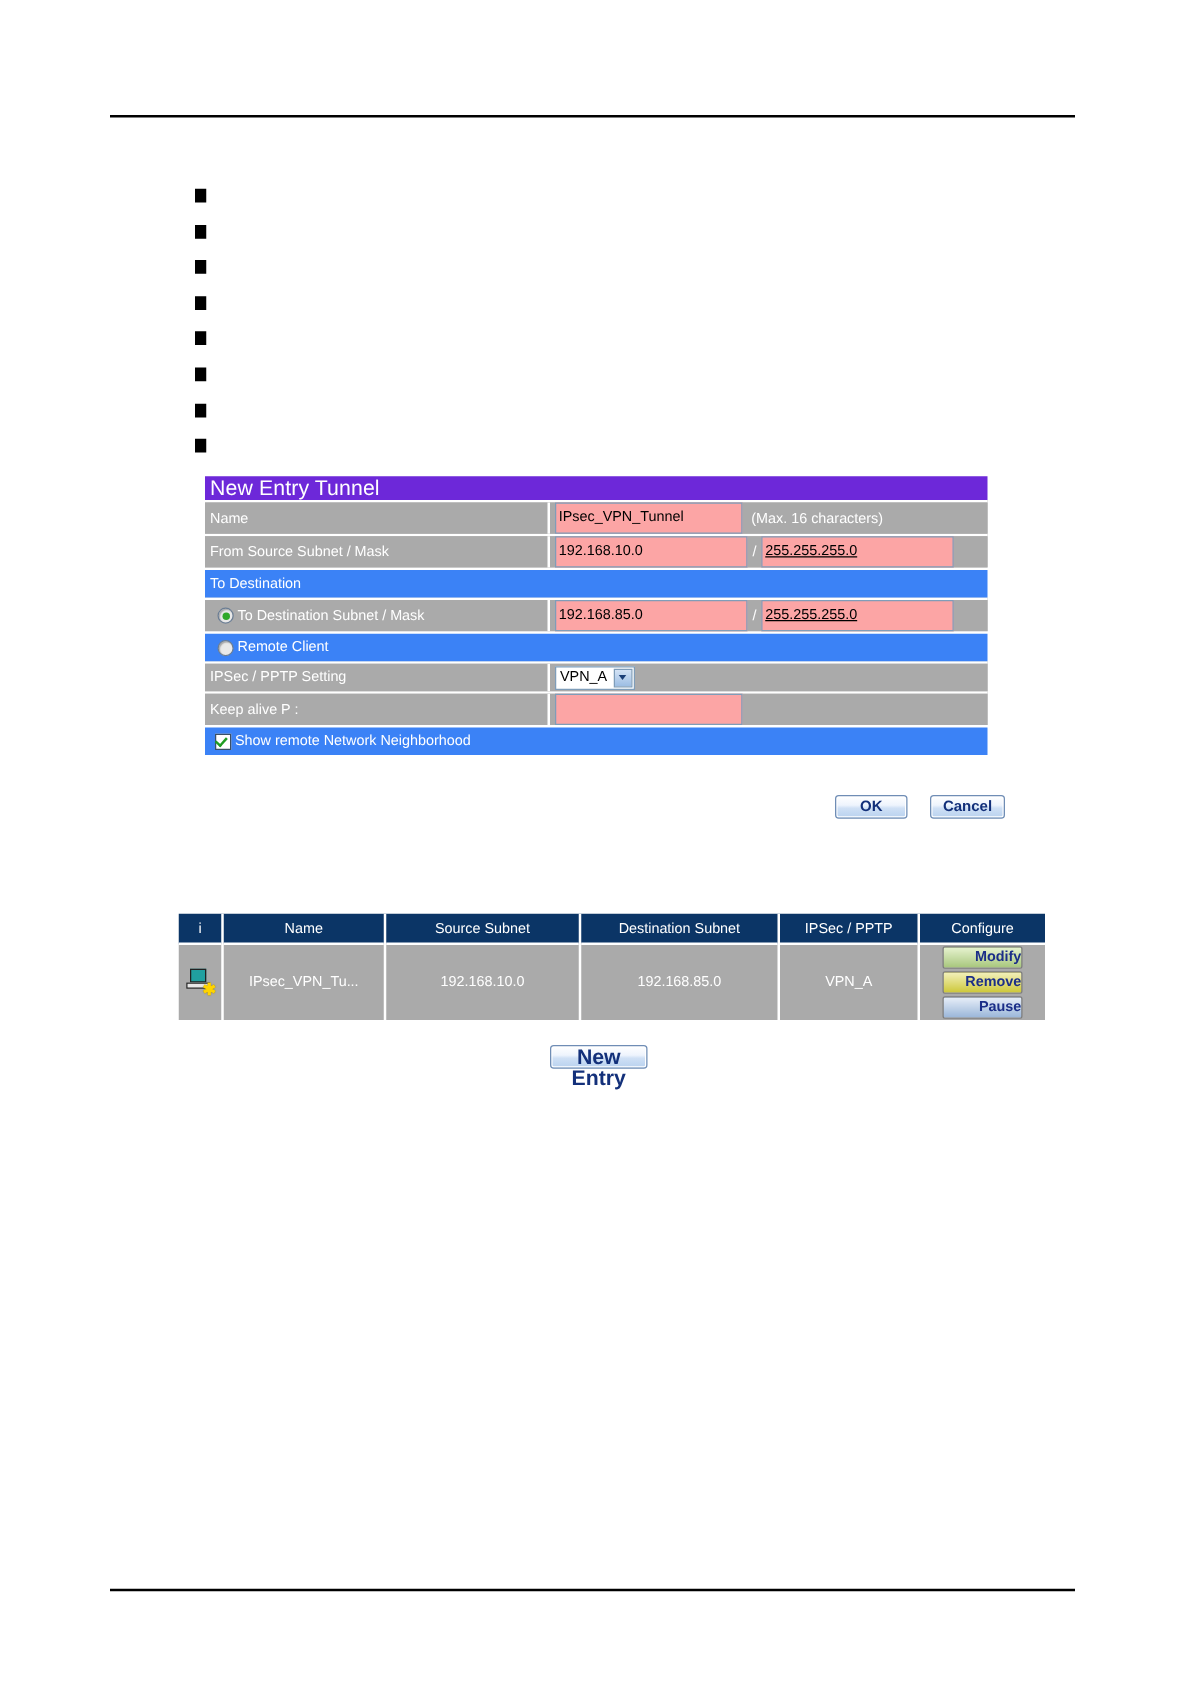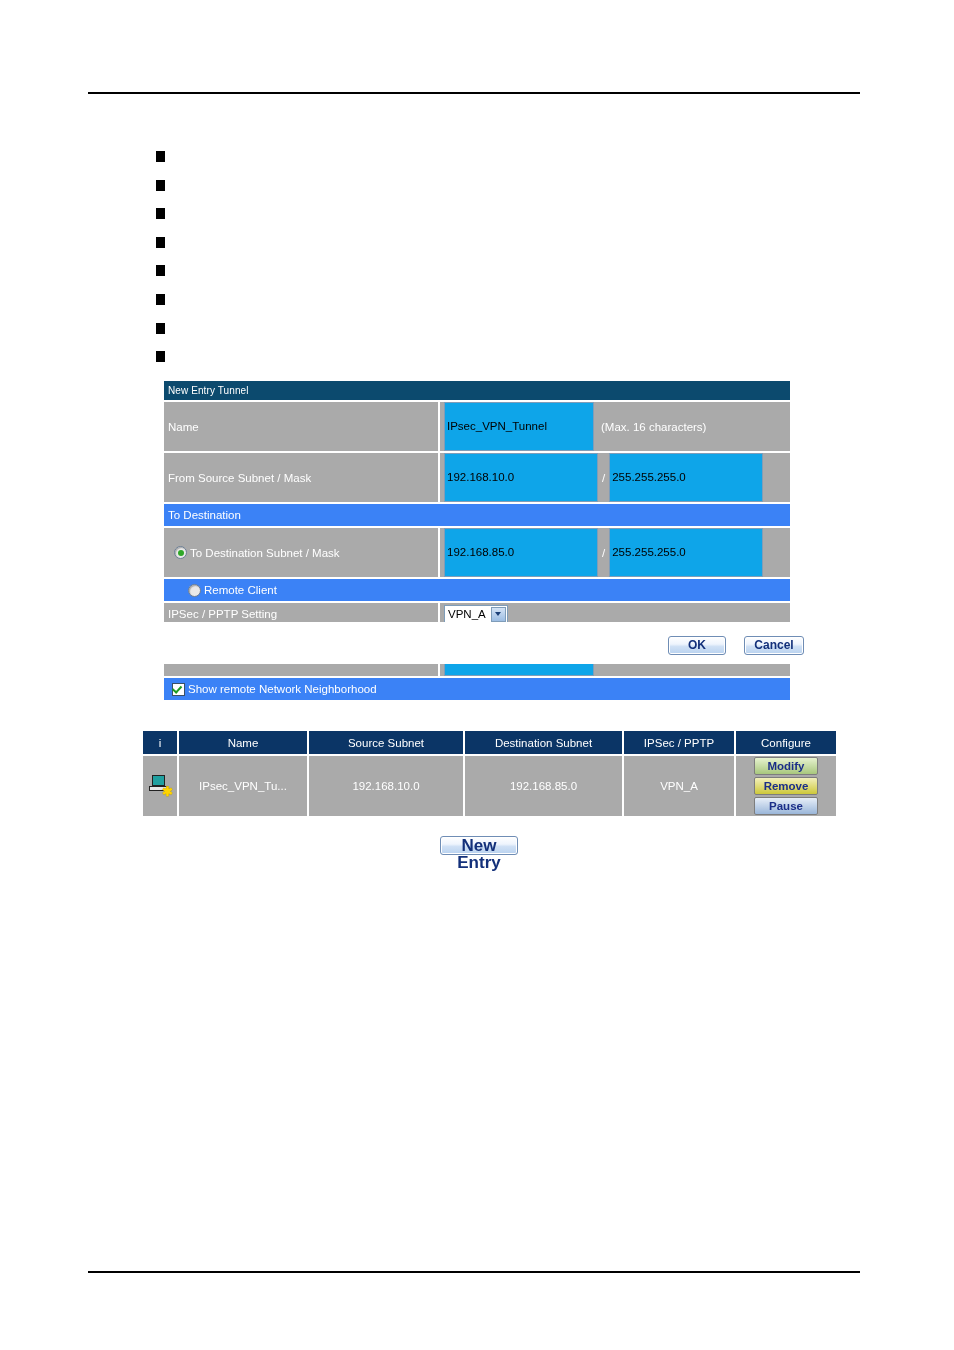--- a/index.html
+++ b/index.html
@@ -54,23 +54,23 @@
 
   
   .form-panel {
     position: absolute;
     left: 164px;
     top: 381px;
     width: 626px;
     background: #ffffff;
   }
   .form-title {
-    background: #0c4a6e;
-    color: #ffffff;
-    font-size: 10px;
+    background: #6d28d9;
+    color: #ffffff;
+    font-size: 17px;
     line-height: 19px;
     height: 19px;
     padding: 0 12px 0 4px;
     letter-spacing: 0.1px;
     white-space: nowrap;
   }
   .frow {
     display: flex;
     align-items: stretch;
     border-top: 2px solid #ffffff;
@@ -109,32 +109,32 @@
     box-sizing: border-box;
     min-height: 22px;
     color: #ffffff;
     font-size: 11.5px;
   }
 
   
   .tinput {
     height: 17px;
     border: 1px solid #7f9db9;
-    background: #0ea5e9;
+    background: #fca5a5;
     font-family: "Liberation Sans", sans-serif;
     font-size: 11.5px;
     color: #000000;
-    padding: 15px 2px;
+    padding: 3px 2px;
     box-sizing: content-box;
     line-height: 17px;
     outline: none;
   }
   .tinput.name { width: 144px; }
   .tinput.subnet { width: 148px; }
-  .tinput.mask { width: 148px; }
+  .tinput.mask { width: 148px; text-decoration: underline; }
   .tinput.keepalive { width: 144px; }
   .slash {
     color: #ffffff;
     font-size: 11.5px;
     margin: 0 4px;
   }
   .hint {
     color: #ffffff;
     font-size: 11.5px;
     margin-left: 7px;
@@ -334,21 +334,21 @@
   }
   .cfgbtn {
     width: 62px;
     height: 16px;
     line-height: 16px;
     font-size: 11.5px;
     font-weight: bold;
     color: #1b2e88;
     border: 1px solid #7d7d7d;
     border-radius: 2px;
-    text-align: center;
+    text-align: right;
     cursor: pointer;
   }
   .cfgbtn.modify { background: linear-gradient(#e6f2cf, #a8c77d); }
   .cfgbtn.remove { background: linear-gradient(#f2f0bb, #cdc83a); }
   .cfgbtn.pause  { background: linear-gradient(#e7eef8, #9ab6d9); }
 
   
   #new-entry-button {
     position: absolute;
     left: 440px;
@@ -448,21 +448,21 @@
       <span class="radio-label">To Destination Subnet / Mask</span>
     </div>
     <div class="fcell-value">
       <input class="tinput subnet" type="text" value="192.168.85.0" style="">
       <span class="slash">/</span>
       <input class="tinput mask" type="text" value="255.255.255.0" style="">
     </div>
   </div>
 
   <div class="frow">
-    <div class="fcell-span" style="padding-left:24px;">
+    <div class="fcell-span" style="padding-left:10px;">
       <span class="radio"></span>
       <span class="radio-label">Remote Client</span>
     </div>
   </div>
 
   <div class="frow">
     <div class="fcell-label">IPSec / PPTP Setting</div>
     <div class="fcell-value">
       <span class="tselect">
         <span class="sval">VPN_A</span>

